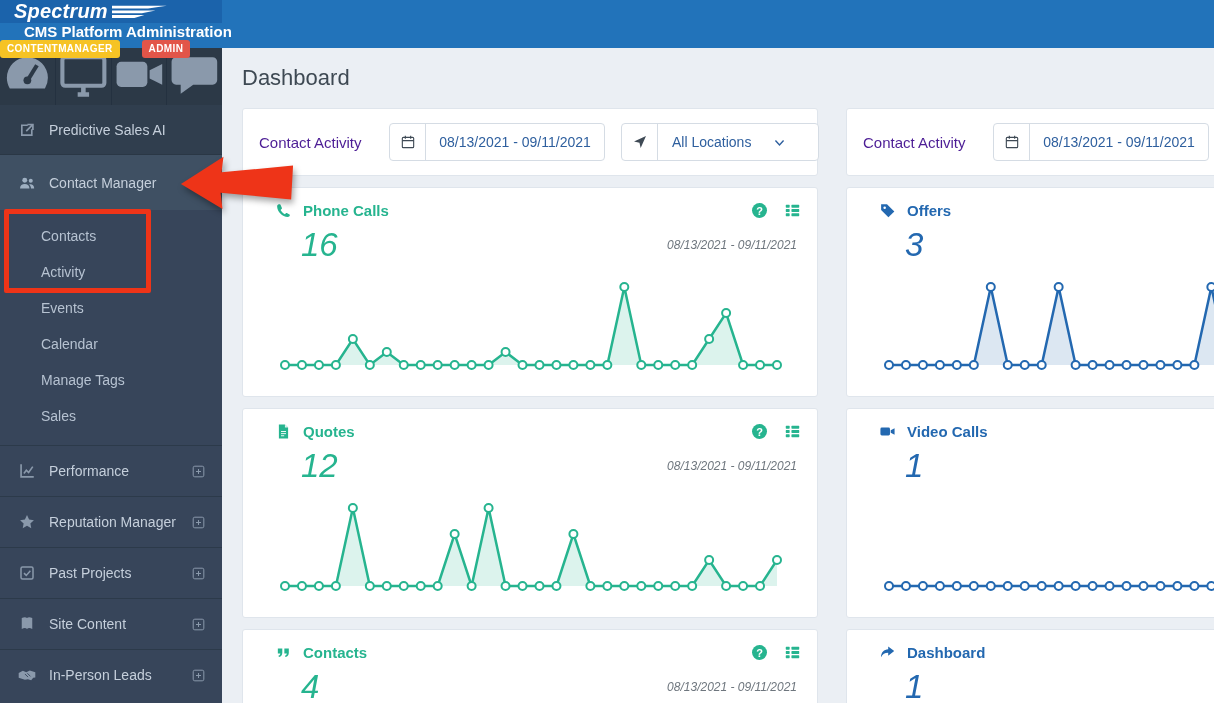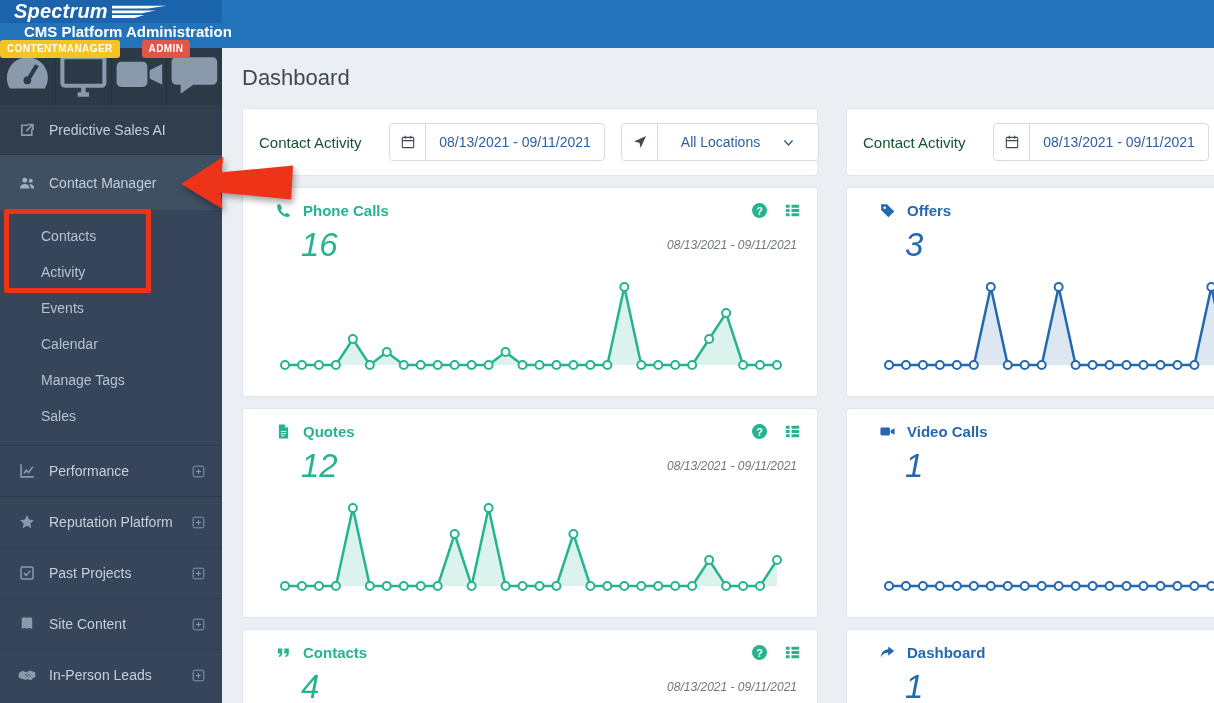--- a/index.html
+++ b/index.html
@@ -34,28 +34,28 @@
   .module .expand svg { width:15px; height:15px; }
 
   
   .main { position:absolute; top:48px; left:222px; right:-520px; bottom:-260px; padding:17px 0 0 20px; }
   .page-title { font-size:22px; color:#3e4953; font-weight:normal; margin-bottom:17px; }
   .cols { display:flex; gap:28px; align-items:flex-start; }
   .col { width:576px; flex:0 0 auto; }
 
   .card { background:#fff; border:1px solid #dfe5ec; border-radius:3px; }
   .filter-card { height:68px; display:flex; align-items:center; padding:0 16px; }
-  .flabel { font-size:15px; color:#14532d; width:130px; flex:0 0 auto; }
+  .flabel { font-size:15px; color:#4c1d95; width:130px; flex:0 0 auto; }
   .fgroup { display:flex; align-items:stretch; height:38px; border:1px solid #d5dce4; border-radius:4px; overflow:hidden; flex:0 0 auto; background:#fff; }
   .fgroup + .fgroup { margin-left:16px; }
   .addon { width:36px; display:flex; align-items:center; justify-content:center; color:#3f4a55; border-right:1px solid #d5dce4; }
   .addon svg { width:16px; height:16px; }
   .fvalue { display:flex; align-items:center; padding:0 14px; font-size:14px; color:#2e5f9e; white-space:nowrap; }
   .date-group .fvalue { width:178px; justify-content:center; }
-  .loc-group .fvalue { width:160px; justify-content:center; gap:22px; }
+  .loc-group .fvalue { width:160px; justify-content:flex-start; gap:22px; }
   .chev { width:13px; height:13px; color:#2e5f9e; }
   .chev svg { width:13px; height:13px; }
 
   .stat-card { margin-top:11px; height:210px; padding:14px 16px 0 16px; overflow:hidden; }
   .card-head { display:flex; align-items:center; gap:11px; padding-left:16px; }
   .card-icon { width:17px; height:17px; color:var(--c); flex:0 0 auto; }
   .card-icon svg { width:17px; height:17px; }
   .card-title { font-size:15px; font-weight:bold; color:var(--c); flex:0 0 auto; }
   .head-spacer { flex:1; }
   .help-icon { width:15px; height:15px; border-radius:50%; background:var(--c); color:#fff; font-size:11px; font-weight:bold; display:flex; align-items:center; justify-content:center; cursor:pointer; }
@@ -151,21 +151,21 @@
         <span>Performance</span>
         <span class="expand"><svg viewBox="0 0 24 24" fill="none" stroke="currentColor" stroke-width="1.6">
             <rect x="3.5" y="3.5" width="17" height="17" rx="2.5"></rect>
             <path d="M12 8v8M8 12h8"></path>
           </svg></span>
       </div>
       <div class="module">
         <span class="mi"><svg viewBox="0 0 24 24" fill="currentColor">
             <path d="M12 2.8l2.8 5.9 6.4.8-4.7 4.4 1.2 6.3L12 17.1l-5.7 3.1 1.2-6.3-4.7-4.4 6.4-.8z"></path>
           </svg></span>
-        <span>Reputation Platform</span>
+        <span>Reputation Manager</span>
         <span class="expand"><svg viewBox="0 0 24 24" fill="none" stroke="currentColor" stroke-width="1.6">
             <rect x="3.5" y="3.5" width="17" height="17" rx="2.5"></rect>
             <path d="M12 8v8M8 12h8"></path>
           </svg></span>
       </div>
       <div class="module">
         <span class="mi"><svg viewBox="0 0 24 24" fill="none" stroke="currentColor" stroke-width="2">
             <rect x="4" y="4" width="16" height="16" rx="2"></rect>
             <path d="M8 12.2l3 3L16.5 9"></path>
           </svg></span>

